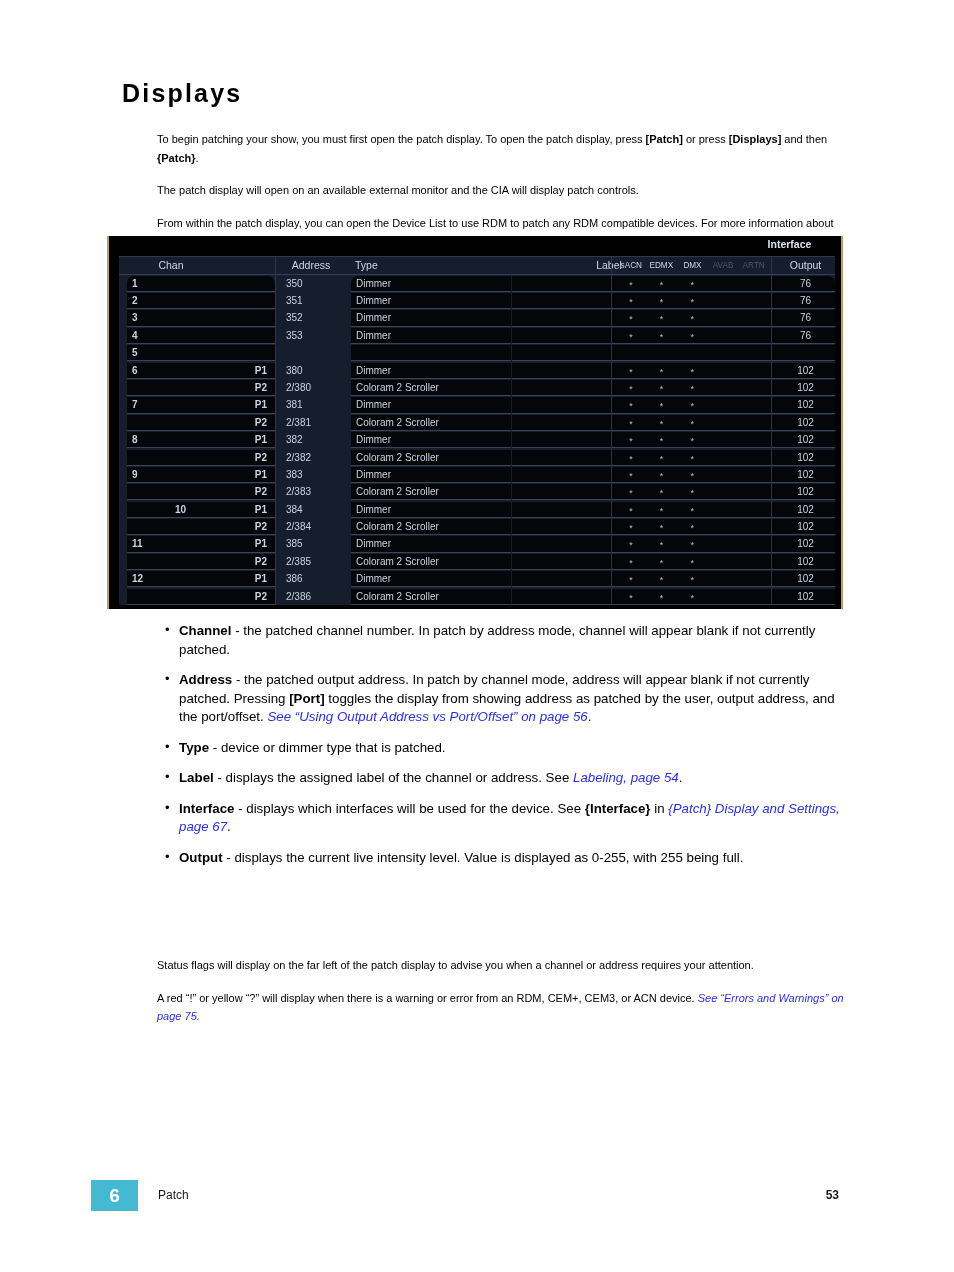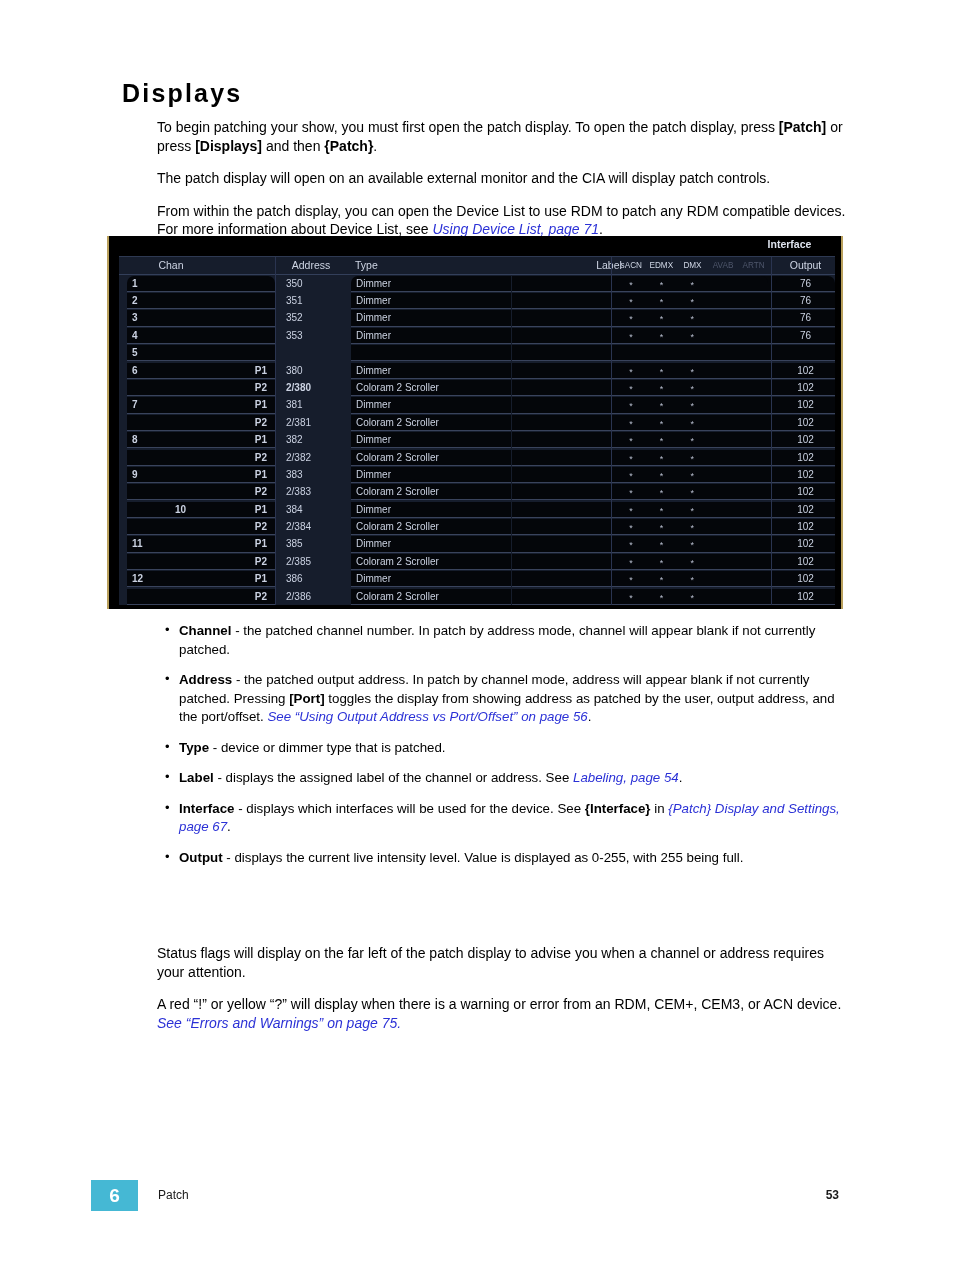--- a/index.html
+++ b/index.html
@@ -23,22 +23,22 @@
     color: #000;
   }
 
   
   .content {
     position: absolute;
     left: 157px; top: 118px;
     width: 694px;
   }
   p.para {
-    margin: 0 0 14px 0;
-    font-size: 14px;
+    margin: 12px 0 14px 0;
+    font-size: 11px;
     line-height: 18.5px;
     text-align: left;
   }
   b, strong { font-weight: bold; }
   .lnk { color: #2b31d6; font-style: italic; }
 
   
   .patch-shot {
     position: absolute;
     left: 107px; top: 236px;
@@ -272,21 +272,21 @@
           <div class="cellbox" style="left: 558.2px; width: 30px;"></div>
           <div class="txt star" style="left: 558.2px; width: 30px; top: 0.6px; text-align: center; line-height: 19px;">*</div>
           <div class="cellbox" style="left: 588.8px; width: 30px;"></div>
           <div class="cellbox" style="left: 619.4px; width: 30px;"></div>
           <div class="cellbox" style="left: 657px; width: 59px;"></div>
           <div class="txt" style="left: 657px; width: 59px; top: 0.6px; text-align: center;">102</div>
         </div>
         <div class="row">
           <div class="cellbox" style="left: 8px; width: 148px;"></div>
           <div class="txt b" style="left: 98px; width: 50px; top: 0.6px; text-align: right;">P2</div>
-          <div class="txt" style="left: 167px; width: 80px; top: 0.6px; text-align: left; font-weight: bold;">2/380</div>
+          <div class="txt" style="left: 167px; width: 80px; top: 0.6px; text-align: left;">2/380</div>
           <div class="cellbox" style="left: 232px; width: 160px;"></div>
           <div class="txt" style="left: 237px; width: 155px; top: 0.6px; text-align: left;">Coloram 2 Scroller</div>
           <div class="cellbox" style="left: 393px; width: 300px;"></div>
           <div class="cellbox" style="left: 497px; width: 30px;"></div>
           <div class="txt star" style="left: 497px; width: 30px; top: 0.6px; text-align: center; line-height: 19px;">*</div>
           <div class="cellbox" style="left: 527.6px; width: 30px;"></div>
           <div class="txt star" style="left: 527.6px; width: 30px; top: 0.6px; text-align: center; line-height: 19px;">*</div>
           <div class="cellbox" style="left: 558.2px; width: 30px;"></div>
           <div class="txt star" style="left: 558.2px; width: 30px; top: 0.6px; text-align: center; line-height: 19px;">*</div>
           <div class="cellbox" style="left: 588.8px; width: 30px;"></div>

